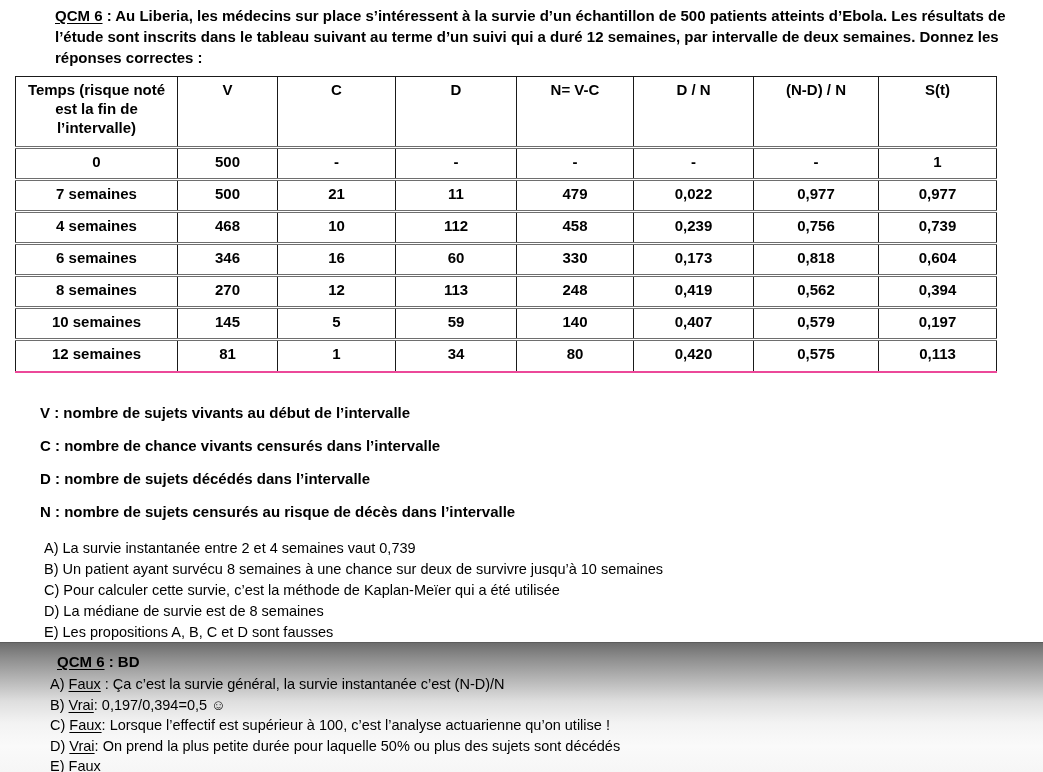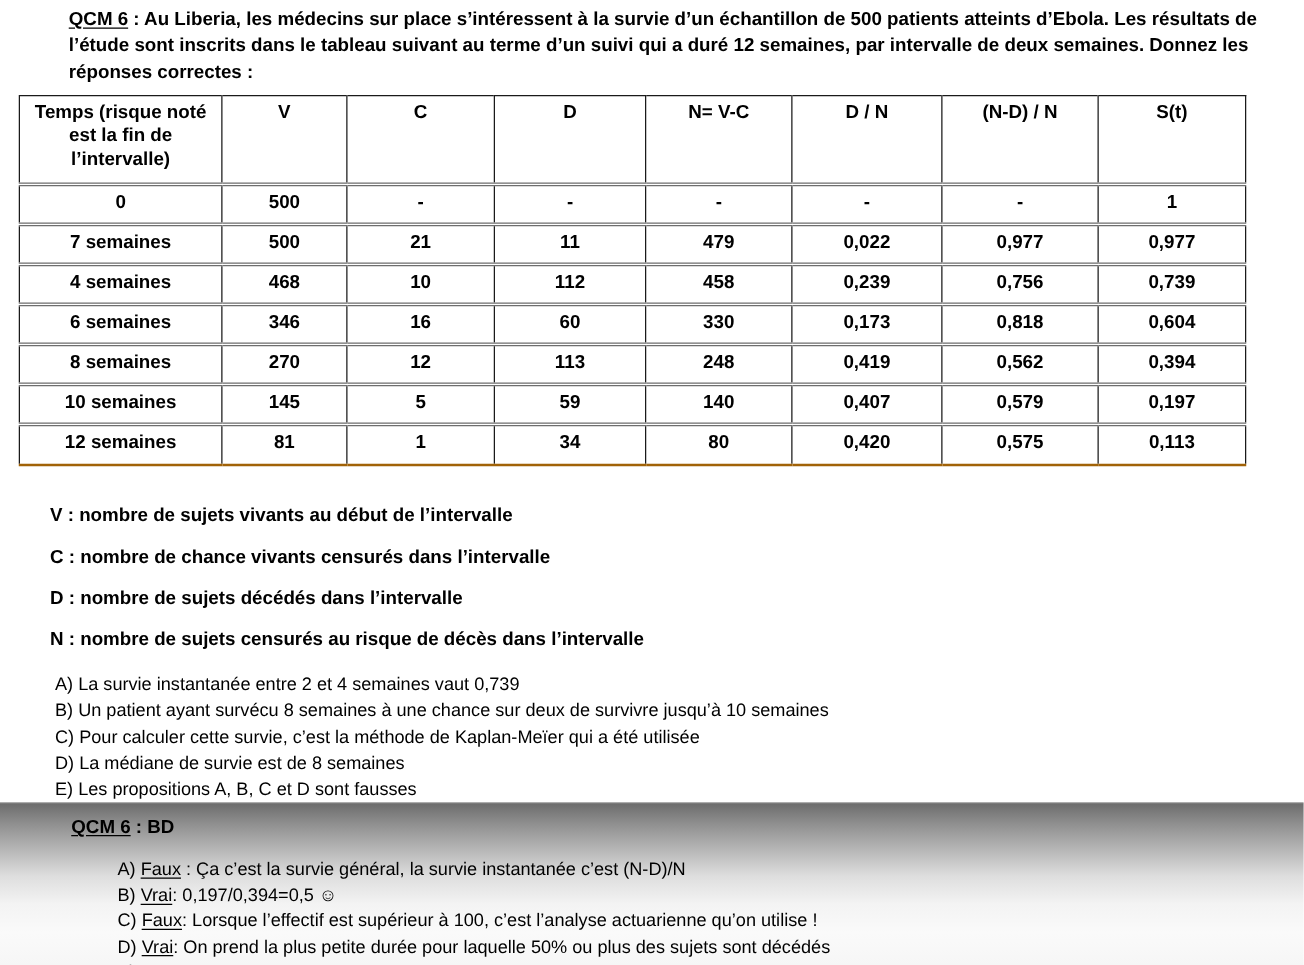--- a/index.html
+++ b/index.html
@@ -37,21 +37,21 @@
   table.survival col.c7 { width: 118px; }
   table.survival th, table.survival td {
     border-left: 1px solid #1a1a1a;
     border-bottom: 3px double #6e6e6e;
     text-align: center; vertical-align: top;
     font-weight: bold; font-size: 15px;
     padding-top: 4px;
   }
   table.survival th { height: 71px; line-height: 19px; padding-top: 3px; }
   table.survival td { height: 32px; line-height: 17px; }
-  table.survival tr:last-child td { border-bottom: 2px solid #a16207; }
+  table.survival tr:last-child td { border-bottom: 2px solid #ec4899; }
 
   
   .definitions {
     position: absolute; left: 40px; top: 403px;
     font-size: 15px; font-weight: bold;
   }
   .def-line { line-height: 20px; margin-bottom: 13px; }
 
   
   .options {
@@ -63,25 +63,25 @@
   
   .answer-panel {
     position: absolute; left: 0; top: 642px; width: 1043px; height: 130px;
     background: linear-gradient(to bottom,
       #6d6d6d 0%, #8e8e8e 12%, #b5b5b5 28%,
       #dedede 45%, #f3f3f3 62%, #fafafa 80%, #f6f6f6 100%);
     border-top: 1px solid #5c5c5c;
     z-index: 5;
   }
   .answer-title {
-    margin: 9px 0 14px 57px;
+    margin: 9px 0 2px 57px;
     font-size: 15px; font-weight: bold; line-height: 20px;
   }
   .answer-lines { margin-left: 50px; font-size: 14.5px; }
-  .answer-line { line-height: 20.5px; margin-left: 44px; }
+  .answer-line { line-height: 20.5px; }
 </style>
 </head>
 <body>
 
 <div class="page">
 
   <div class="intro">
     <span class="underlined">QCM 6</span><span> : Au Liberia, les médecins sur place s’intéressent à la survie d’un échantillon de 500 patients atteints d’Ebola. Les résultats de l’étude sont inscrits dans le tableau suivant au terme d’un suivi qui a duré 12 semaines, par intervalle de deux semaines. Donnez les réponses correctes :</span>
   </div>
 

